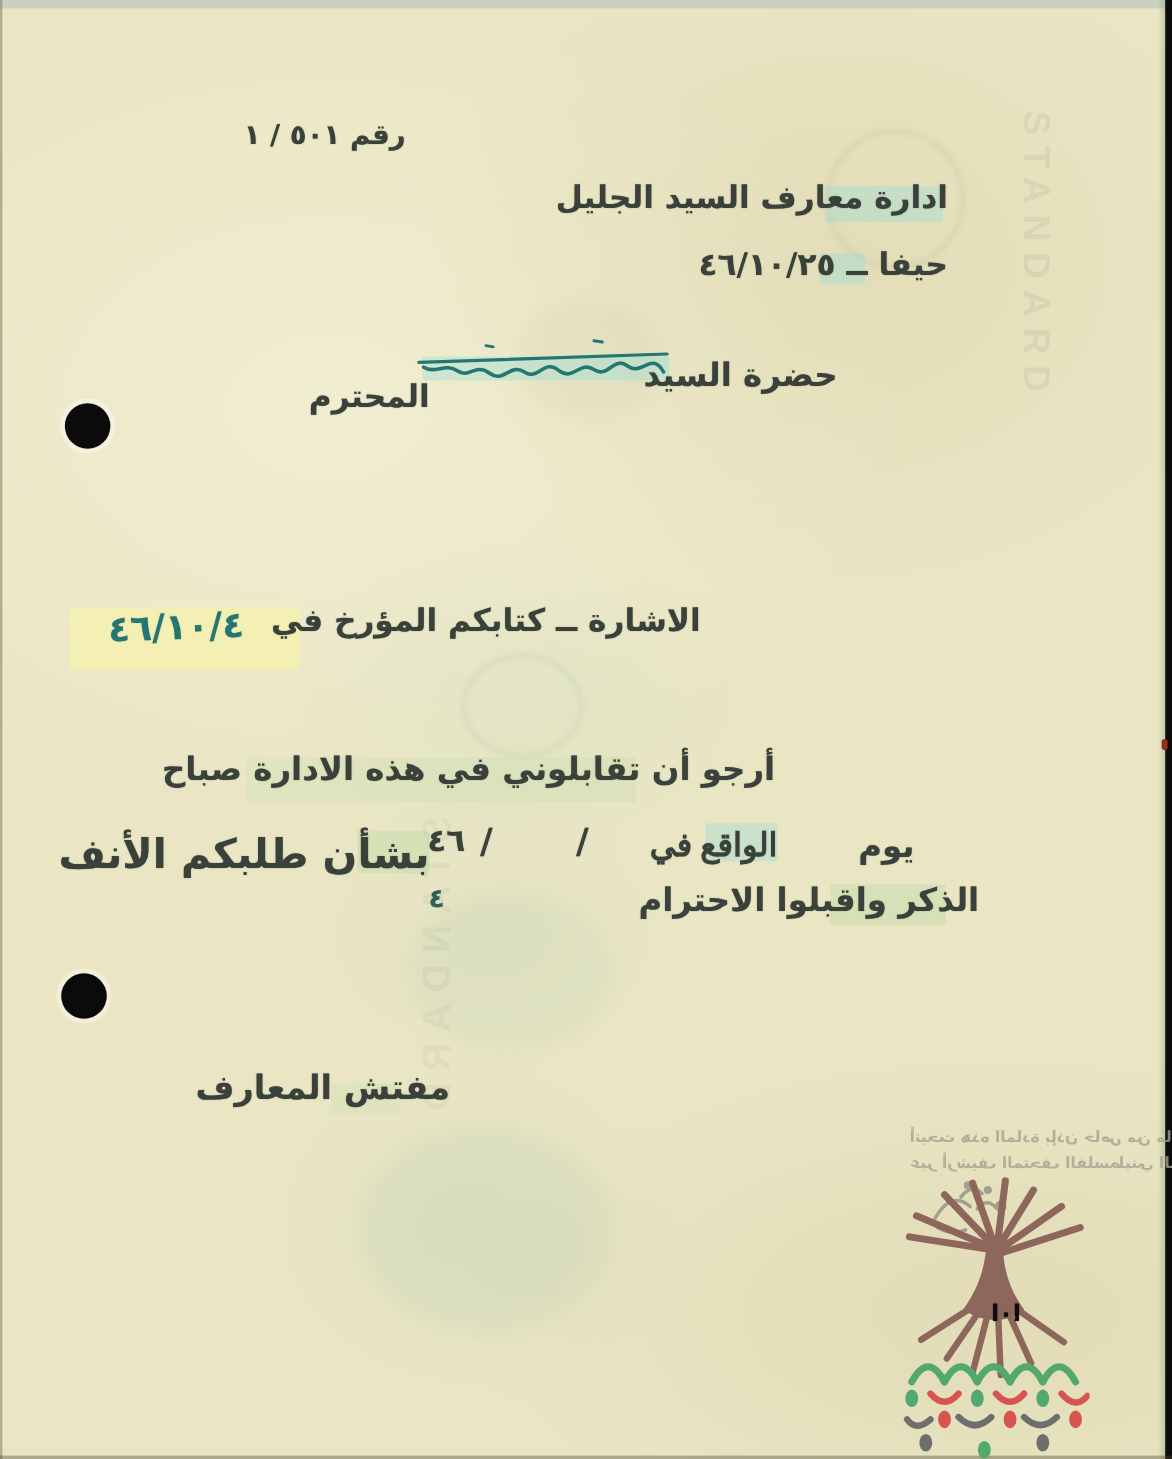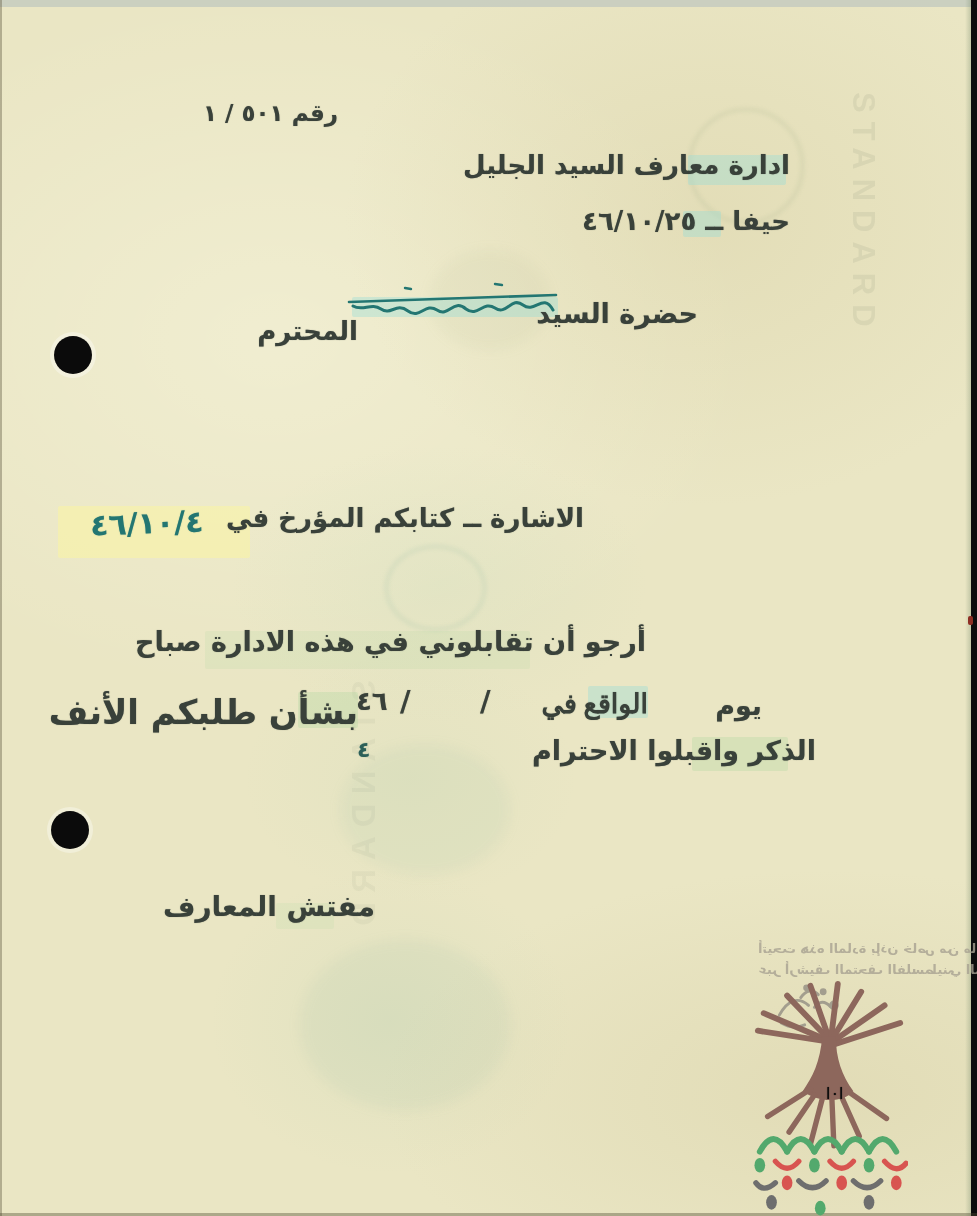--- a/index.html
+++ b/index.html
@@ -65,22 +65,22 @@
     font-size:13px;
     line-height:1.65;
     text-align:center;
     font-weight:700;
     opacity:.8;
     white-space:nowrap;
   }
   .stamp-num{
     direction:ltr;
     color:#0e0e0e;
-    font-weight:400;
-    font-size:16px;
+    font-weight:700;
+    font-size:19px;
     letter-spacing:5px;
     text-shadow:0 0 1px #000;
   }
   .sig{letter-spacing:1px;}
 </style>
 </head>
 <body>
 
 <div class="page">
 

